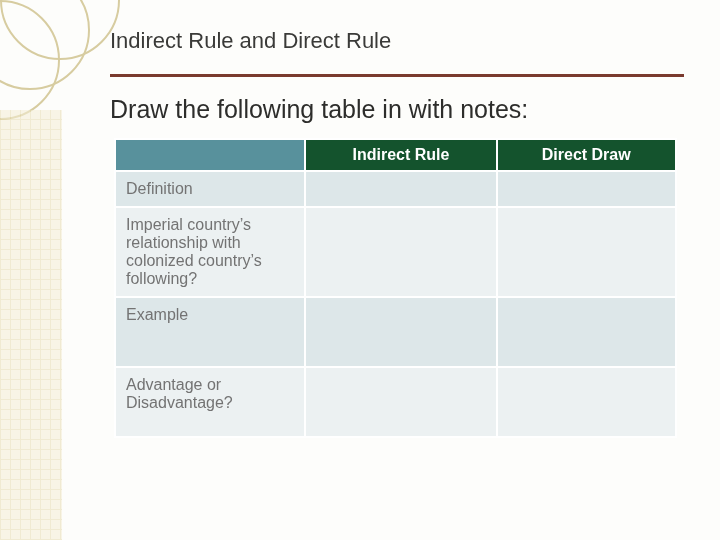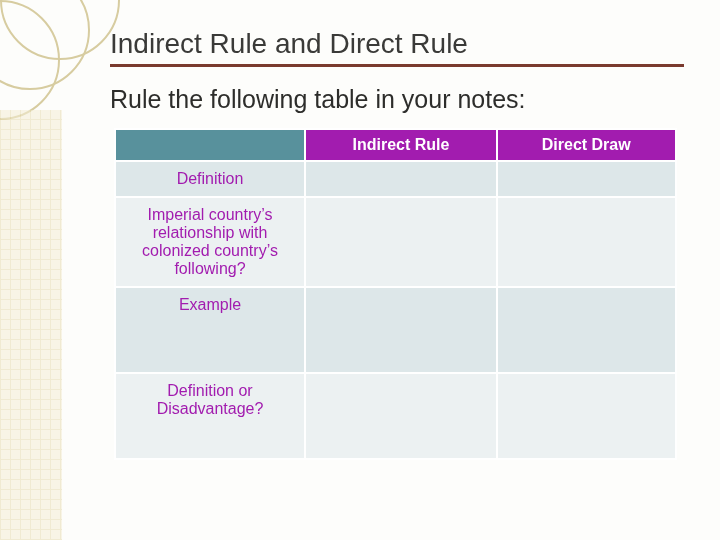--- a/index.html
+++ b/index.html
@@ -40,77 +40,77 @@
     background-color: #f4eed6;
     opacity: 0.55;
   }
   .content {
     position: absolute;
     left: 110px;
     top: 28px;
     right: 36px;
   }
   .title {
-    font-size: 28px;
+    font-size: 22px;
     font-weight: 400;
     color: #3a3a38;
     border-bottom: 3px solid #7a3a2e;
-    padding-bottom: 4px;
+    padding-bottom: 20px;
     margin-bottom: 18px;
   }
   .subtitle {
     font-size: 25px;
     color: #2d2d2b;
     margin-bottom: 14px;
   }
   table.grid {
     border-collapse: collapse;
     width: 98%;
     margin-left: 4px;
   }
   table.grid th, table.grid td {
     border: 2px solid #ffffff;
     padding: 8px 10px;
-    text-align: center;
+    text-align: left;
     vertical-align: top;
     font-size: 16px;
-    color: #a21caf;
+    color: #737373;
   }
   table.grid thead th {
-    background: #a21caf;
+    background: #14532d;
     color: #ffffff;
     font-weight: bold;
     text-align: center;
     padding: 6px 8px;
   }
   table.grid thead th:first-child {
     background: #58919c;
   }
   table.grid tbody tr:nth-child(odd) td { background: #dde7e9; }
   table.grid tbody tr:nth-child(even) td { background: #ecf1f2; }
   table.grid tbody td.rowlabel {
     width: 190px;
     font-weight: normal;
   }
-  table.grid tbody tr.tall td { height: 86px; }
+  table.grid tbody tr.tall td { height: 70px; }
   table.grid tbody tr.short td { height: 28px; }
 </style>
 </head>
 <body>
 
 <div class="corner-decor">
   <div class="ring r1"></div>
   <div class="ring r2"></div>
   <div class="ring r3"></div>
 </div>
 <div class="left-stripe"></div>
 
 <div class="content">
   <h1 class="title">Indirect Rule and Direct Rule</h1>
-  <div class="subtitle">Rule the following table in your notes:</div>
+  <div class="subtitle">Draw the following table in with notes:</div>
 
   <table class="grid">
     <thead>
       <tr>
         <th></th>
         <th>Indirect Rule</th>
         <th>Direct Draw</th>
       </tr>
     </thead>
     <tbody>
@@ -123,19 +123,19 @@
         <td class="rowlabel">Imperial country’s relationship with colonized country’s following?</td>
         <td></td>
         <td></td>
       </tr>
       <tr class="tall">
         <td class="rowlabel">Example</td>
         <td></td>
         <td></td>
       </tr>
       <tr class="tall">
-        <td class="rowlabel">Definition or Disadvantage?</td>
+        <td class="rowlabel">Advantage or Disadvantage?</td>
         <td></td>
         <td></td>
       </tr>
     </tbody>
   </table>
 </div>
 
 </body></html>

